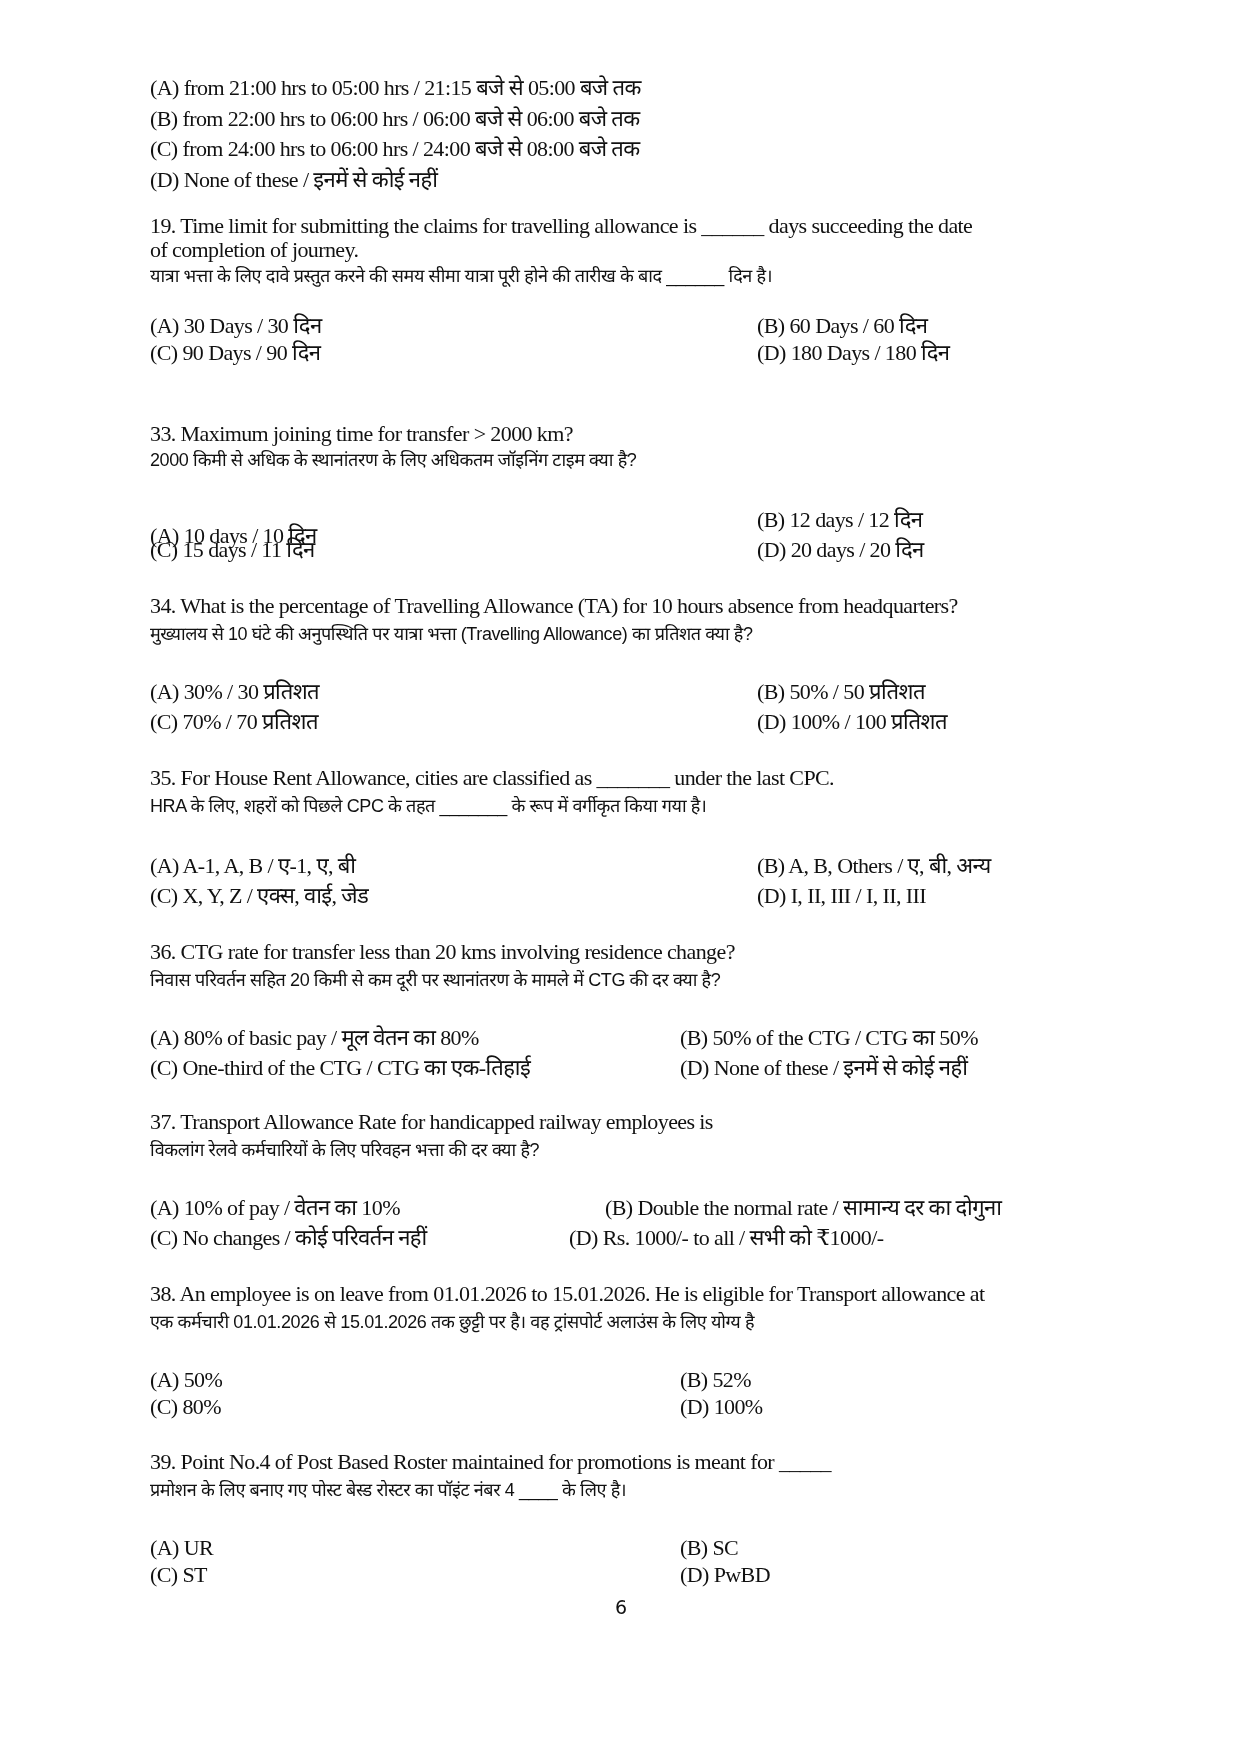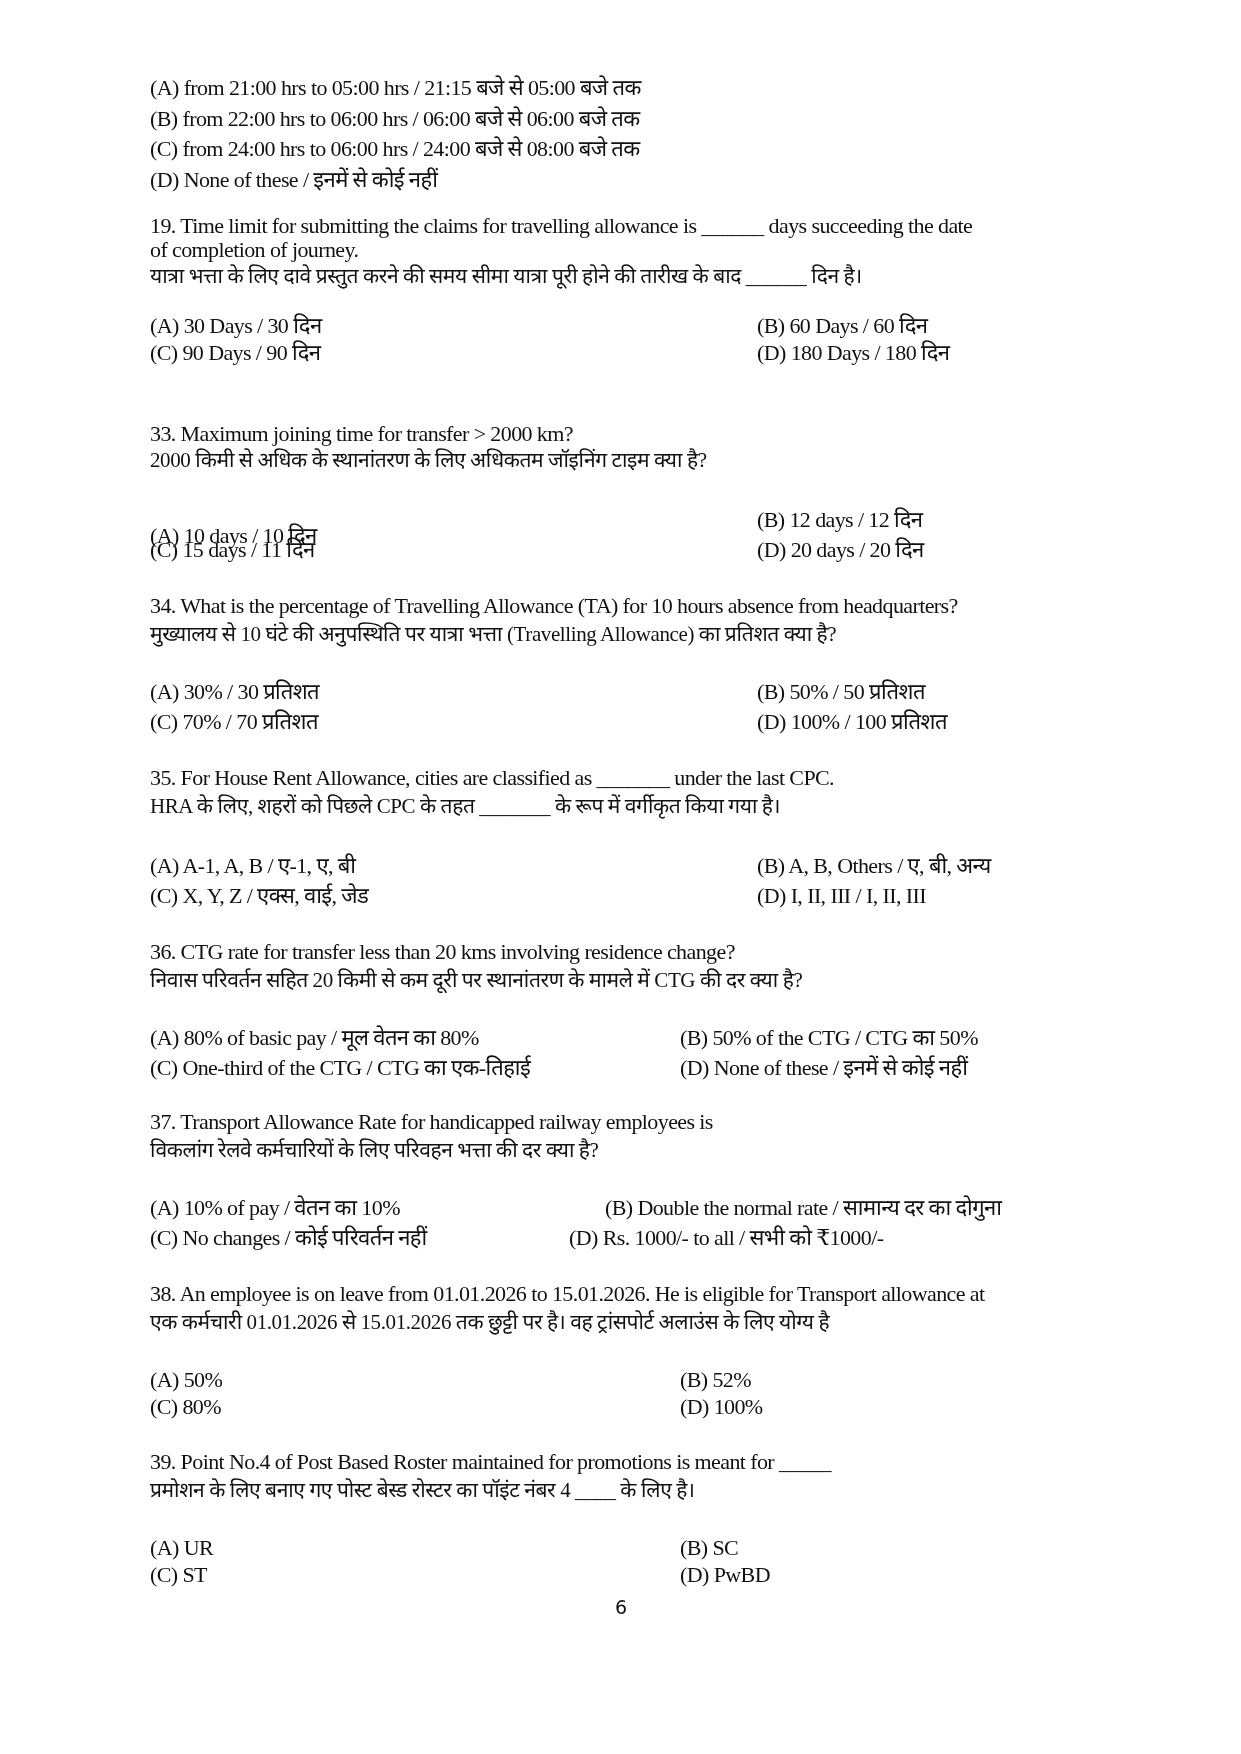--- a/index.html
+++ b/index.html
@@ -1,20 +1,20 @@
 <!DOCTYPE html>
 <html><head>
 <meta charset="utf-8">
 <style>
   html, body { margin: 0; padding: 0; background: #ffffff; }
   body { width: 1241px; height: 1754px; position: relative; overflow: hidden;
          font-family: "Liberation Serif", "DejaVu Serif", serif; color: #111; }
   .line { position: absolute; left: 150px; white-space: nowrap; font-size: 22px; line-height: 28px;
           letter-spacing: -0.6px; transform-origin: left top; }
-  .hi { font-family: Liberation Serif, serif; font-size: 21px; letter-spacing: -0.4px; }
+  .hi { font-family: Liberation Sans, sans-serif; font-size: 18px; letter-spacing: -0.4px; }
   .opt { position: absolute; white-space: nowrap; font-size: 22px; line-height: 28px; letter-spacing: -0.6px; }
   .pageno { position: absolute; left: 615px; top: 1596px; font-family: "DejaVu Sans", sans-serif; font-size: 19px; }
 </style>
 </head>
 <body>
 
 <div class="line" style="top:74px">(A) from 21:00 hrs to 05:00 hrs / 21:15 बजे से 05:00 बजे तक</div>
 <div class="line" style="top:105px">(B) from 22:00 hrs to 06:00 hrs / 06:00 बजे से 06:00 बजे तक</div>
 <div class="line" style="top:135px">(C) from 24:00 hrs to 06:00 hrs / 24:00 बजे से 08:00 बजे तक</div>
 <div class="line" style="top:166px">(D) None of these / इनमें से कोई नहीं</div>

